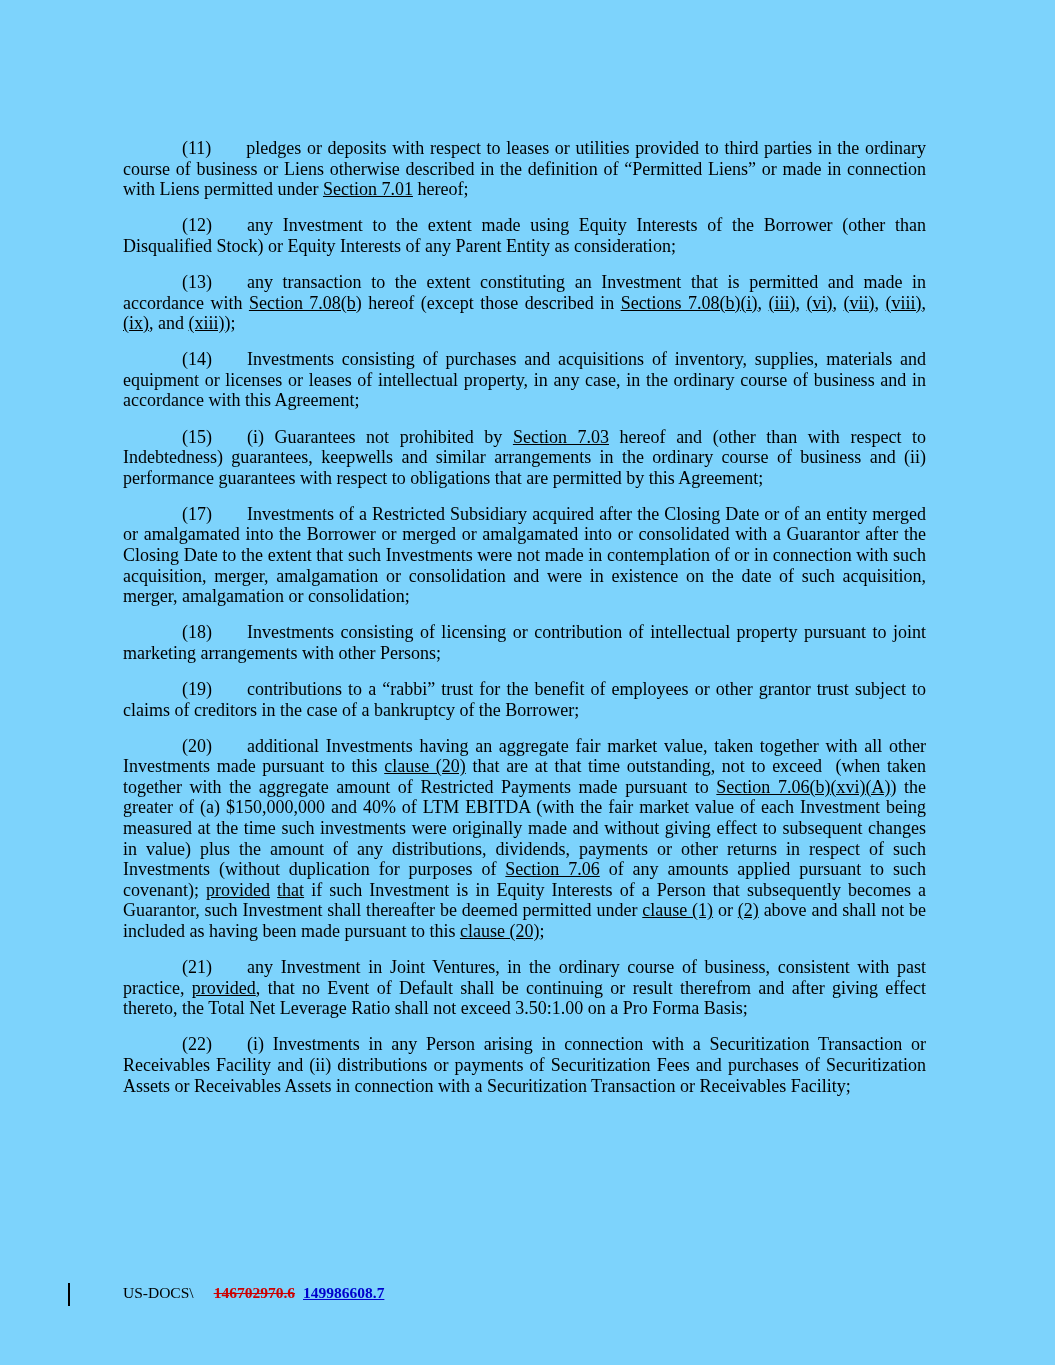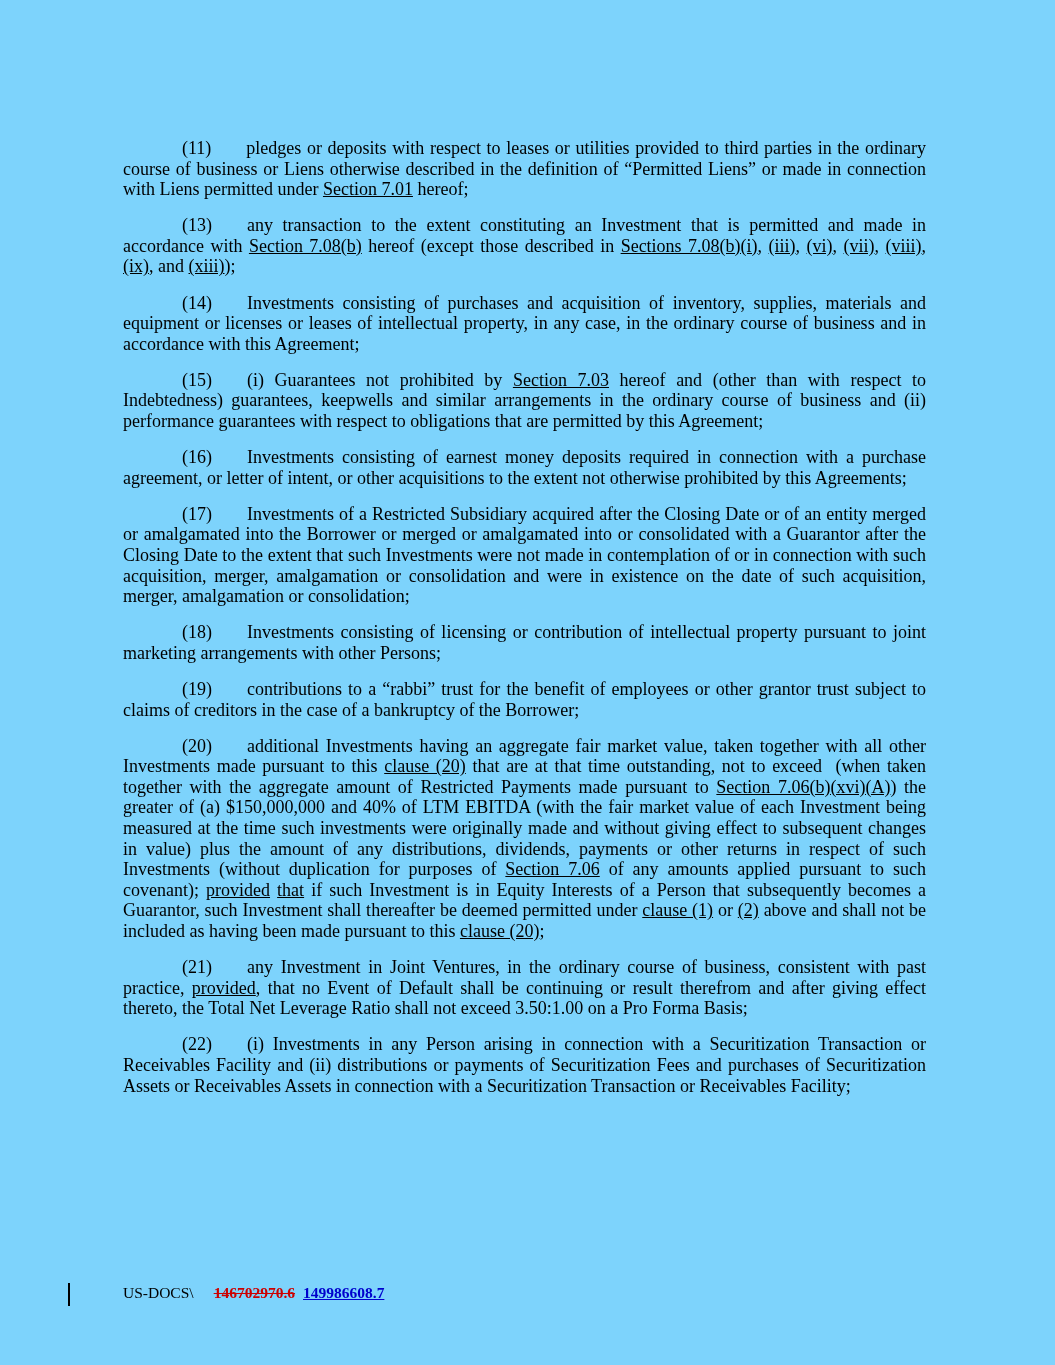--- a/index.html
+++ b/index.html
@@ -55,24 +55,24 @@
     background: #000000;
   }
 </style>
 </head>
 <body>
 
 <div class="sheet">
 
   <div class="textblock">
       <p class="para"><span>(11)</span><span class="tab"></span><span>pledges or deposits with respect to leases or utilities provided to third parties in the ordinary course of business or Liens otherwise described in the definition of “Permitted Liens” or made in connection with Liens permitted under </span><span class="u">Section 7.01</span><span> hereof;</span></p>
+      <p class="para"><span>(12)</span><span class="tab"></span><span>any Investment to the extent made using Equity Interests of the Borrower (other than Disqualified Stock) or Equity Interests of any Parent Entity as consideration;</span></p>
       <p class="para"><span>(13)</span><span class="tab"></span><span>any transaction to the extent constituting an Investment that is permitted and made in accordance with </span><span class="u">Section 7.08(b)</span><span> hereof (except those described in </span><span class="u">Sections 7.08(b)(i)</span><span>, </span><span class="u">(iii)</span><span>, </span><span class="u">(vi)</span><span>, </span><span class="u">(vii)</span><span>, </span><span class="u">(viii)</span><span>, </span><span class="u">(ix)</span><span>, and </span><span class="u">(xiii)</span><span>);</span></p>
-      <p class="para"><span>(14)</span><span class="tab"></span><span>Investments consisting of purchases and acquisition of inventory, supplies, materials and equipment or licenses or leases of intellectual property, in any case, in the ordinary course of business and in accordance with this Agreement;</span></p>
+      <p class="para"><span>(14)</span><span class="tab"></span><span>Investments consisting of purchases and acquisitions of inventory, supplies, materials and equipment or licenses or leases of intellectual property, in any case, in the ordinary course of business and in accordance with this Agreement;</span></p>
       <p class="para"><span>(15)</span><span class="tab"></span><span>(i) Guarantees not prohibited by </span><span class="u">Section 7.03</span><span> hereof and (other than with respect to Indebtedness) guarantees, keepwells and similar arrangements in the ordinary course of business and (ii) performance guarantees with respect to obligations that are permitted by this Agreement;</span></p>
-      <p class="para"><span>(16)</span><span class="tab"></span><span>Investments consisting of earnest money deposits required in connection with a purchase agreement, or letter of intent, or other acquisitions to the extent not otherwise prohibited by this Agreements;</span></p>
       <p class="para"><span>(17)</span><span class="tab"></span><span>Investments of a Restricted Subsidiary acquired after the Closing Date or of an entity merged or amalgamated into the Borrower or merged or amalgamated into or consolidated with a Guarantor after the Closing Date to the extent that such Investments were not made in contemplation of or in connection with such acquisition, merger, amalgamation or consolidation and were in existence on the date of such acquisition, merger, amalgamation or consolidation;</span></p>
       <p class="para"><span>(18)</span><span class="tab"></span><span>Investments consisting of licensing or contribution of intellectual property pursuant to joint marketing arrangements with other Persons;</span></p>
       <p class="para"><span>(19)</span><span class="tab"></span><span>contributions to a “rabbi” trust for the benefit of employees or other grantor trust subject to claims of creditors in the case of a bankruptcy of the Borrower;</span></p>
       <p class="para"><span>(20)</span><span class="tab"></span><span>additional Investments having an aggregate fair market value, taken together with all other Investments made pursuant to this </span><span class="u">clause (20)</span><span> that are at that time outstanding, not to exceed&nbsp; (when taken together with the aggregate amount of Restricted Payments made pursuant to </span><span class="u">Section 7.06(b)(xvi)(A)</span><span>) the greater of (a) $150,000,000 and 40% of LTM EBITDA (with the fair market value of each Investment being measured at the time such investments were originally made and without giving effect to subsequent changes in value) plus the amount of any distributions, dividends, payments or other returns in respect of such Investments (without duplication for purposes of </span><span class="u">Section 7.06</span><span> of any amounts applied pursuant to such covenant); </span><span class="u">provided</span><span> </span><span class="u">that</span><span> if such Investment is in Equity Interests of a Person that subsequently becomes a Guarantor, such Investment shall thereafter be deemed permitted under </span><span class="u">clause (1)</span><span> or </span><span class="u">(2)</span><span> above and shall not be included as having been made pursuant to this </span><span class="u">clause (20)</span><span>;</span></p>
       <p class="para"><span>(21)</span><span class="tab"></span><span>any Investment in Joint Ventures, in the ordinary course of business, consistent with past practice, </span><span class="u">provided</span><span>, that no Event of Default shall be continuing or result therefrom and after giving effect thereto, the Total Net Leverage Ratio shall not exceed 3.50:1.00 on a Pro Forma Basis;</span></p>
       <p class="para"><span>(22)</span><span class="tab"></span><span>(i) Investments in any Person arising in connection with a Securitization Transaction or Receivables Facility and (ii) distributions or payments of Securitization Fees and purchases of Securitization Assets or Receivables Assets in connection with a Securitization Transaction or Receivables Facility;</span></p>
     </div>
 
 
   <div class="change-bar"></div>

